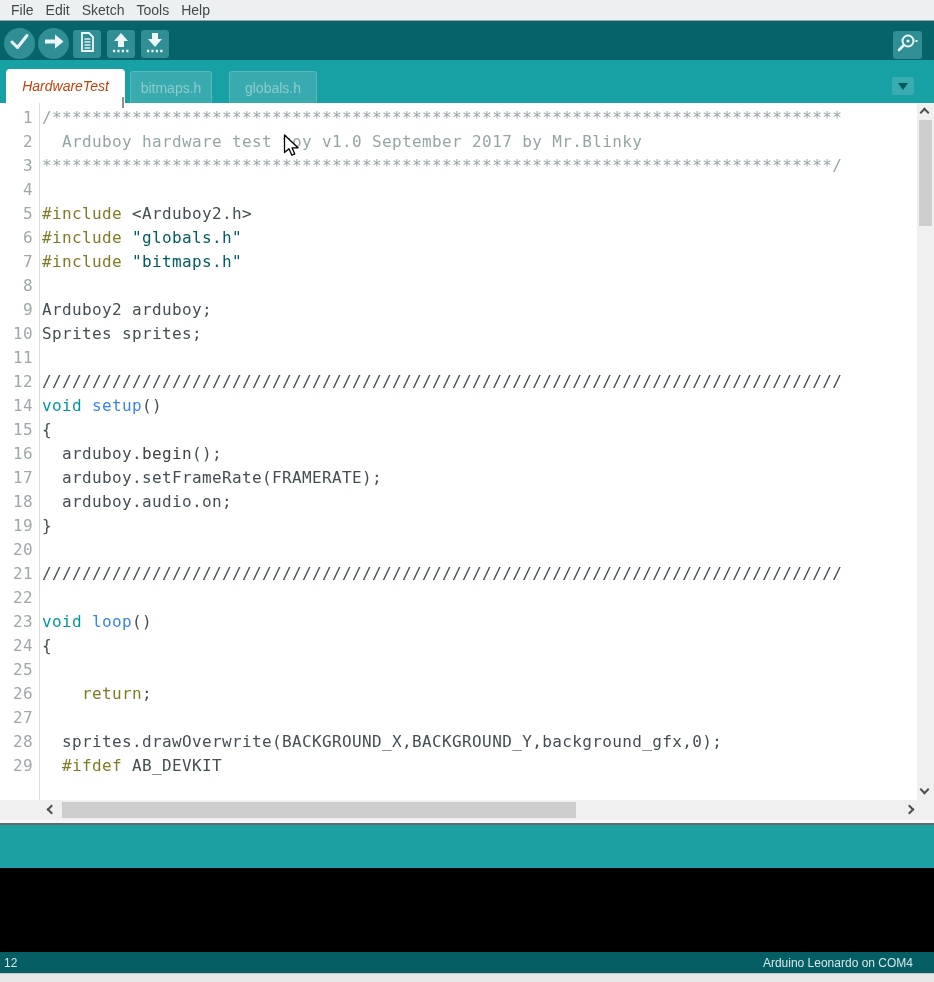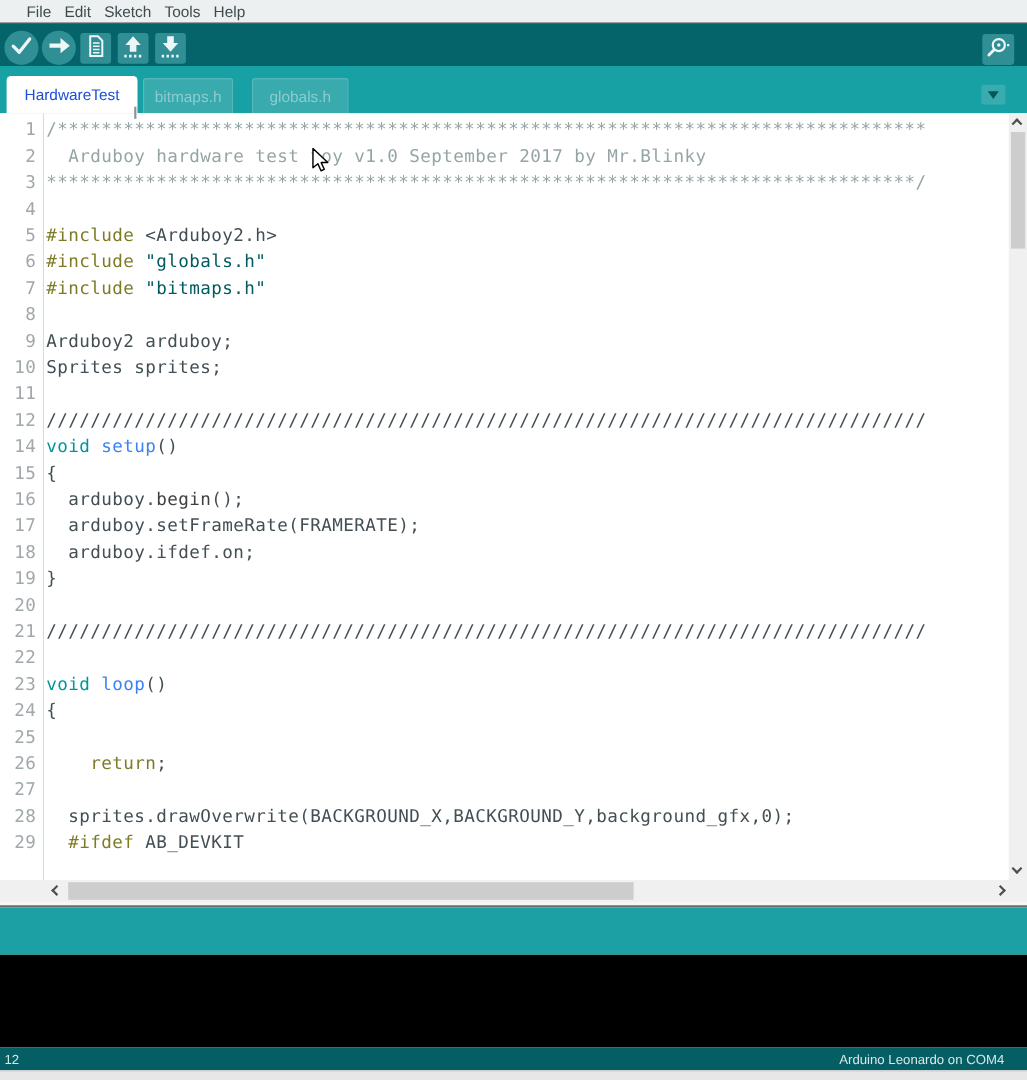--- a/index.html
+++ b/index.html
@@ -5,21 +5,21 @@
   * { margin:0; padding:0; box-sizing:border-box; }
   html,body { background:#d8d8d8; }
   #app {
     position:relative; width:934px; height:982px; overflow:hidden;
     background:#fff; font-family:"Liberation Sans", sans-serif;
   }
   
   .menubar {
     position:absolute; left:0; top:0; width:934px; height:21px;
     background:#edf0f0; border-bottom:1px solid #9aa0a0;
-    display:flex; align-items:center; padding-left:18px;
+    display:flex; align-items:center; padding-left:5px;
   }
   .menu-item {
     font-size:14px; color:#3f4a4e; padding:0 6px; line-height:20px; cursor:default;
   }
   
   .toolbar {
     position:absolute; left:0; top:21px; width:934px; height:39px;
     background:#05646a;
   }
   .tb-btn { position:absolute; background:#2f8f94; display:flex; align-items:center; justify-content:center; }
@@ -28,22 +28,22 @@
   
   .tabbar {
     position:absolute; left:0; top:60px; width:934px; height:43px;
     background:#17a1a5;
   }
   .tab {
     position:absolute; display:flex; align-items:center; justify-content:center;
     font-size:14px; cursor:default;
   }
   .tab.active {
-    background:#ffffff; color:#1d4ed8; border-radius:4px 4px 0 0;
-    top:9px; height:34px;
+    background:#ffffff; color:#c2410c; border-radius:4px 4px 0 0;
+    top:9px; height:34px;font-style:italic;
   }
   .tab.inactive {
     background:#39aaad; color:#8ecbce; border-radius:3px 3px 0 0;
     border:1px solid rgba(255,255,255,0.18); border-bottom:none;
     top:11px; height:32px;
   }
   .tab-dropdown {
     position:absolute; left:892px; top:17px; width:22px; height:18px;
     background:#3aabae; border-radius:2px; display:flex; align-items:center; justify-content:center;
   }
@@ -186,21 +186,21 @@
         <div class="code-row"><span class="gutter-num">7</span><span class="code-text"><span class="tk-pp">#include</span><span class="tk-d"> </span><span class="tk-str">"bitmaps.h"</span></span></div>
         <div class="code-row"><span class="gutter-num">8</span><span class="code-text"></span></div>
         <div class="code-row"><span class="gutter-num">9</span><span class="code-text"><span class="tk-d">Arduboy2 arduboy;</span></span></div>
         <div class="code-row"><span class="gutter-num">10</span><span class="code-text"><span class="tk-d">Sprites sprites;</span></span></div>
         <div class="code-row"><span class="gutter-num">11</span><span class="code-text"></span></div>
         <div class="code-row"><span class="gutter-num">12</span><span class="code-text"><span class="tk-d">////////////////////////////////////////////////////////////////////////////////</span></span></div>
         <div class="code-row"><span class="gutter-num">14</span><span class="code-text"><span class="tk-t">void</span><span class="tk-d"> </span><span class="tk-fn">setup</span><span class="tk-d">()</span></span></div>
         <div class="code-row"><span class="gutter-num">15</span><span class="code-text"><span class="tk-d">{</span></span></div>
         <div class="code-row"><span class="gutter-num">16</span><span class="code-text"><span class="tk-d">  arduboy.</span><span class="tk-fb">begin</span><span class="tk-d">();</span></span></div>
         <div class="code-row"><span class="gutter-num">17</span><span class="code-text"><span class="tk-d">  arduboy.setFrameRate(FRAMERATE);</span></span></div>
-        <div class="code-row"><span class="gutter-num">18</span><span class="code-text"><span class="tk-d">  arduboy.ifdef.on;</span></span></div>
+        <div class="code-row"><span class="gutter-num">18</span><span class="code-text"><span class="tk-d">  arduboy.audio.on;</span></span></div>
         <div class="code-row"><span class="gutter-num">19</span><span class="code-text"><span class="tk-d">}</span></span></div>
         <div class="code-row"><span class="gutter-num">20</span><span class="code-text"></span></div>
         <div class="code-row"><span class="gutter-num">21</span><span class="code-text"><span class="tk-d">////////////////////////////////////////////////////////////////////////////////</span></span></div>
         <div class="code-row"><span class="gutter-num">22</span><span class="code-text"></span></div>
         <div class="code-row"><span class="gutter-num">23</span><span class="code-text"><span class="tk-t">void</span><span class="tk-d"> </span><span class="tk-fn">loop</span><span class="tk-d">()</span></span></div>
         <div class="code-row"><span class="gutter-num">24</span><span class="code-text"><span class="tk-d">{</span></span></div>
         <div class="code-row"><span class="gutter-num">25</span></div>
         <div class="code-row"><span class="gutter-num">26</span><span class="code-text"><span class="tk-d">    </span><span class="tk-kw">return</span><span class="tk-d">;</span></span></div>
         <div class="code-row"><span class="gutter-num">27</span><span class="code-text"></span></div>
         <div class="code-row"><span class="gutter-num">28</span><span class="code-text"><span class="tk-d">  sprites.drawOverwrite(BACKGROUND_X,BACKGROUND_Y,background_gfx,0);</span></span></div>

